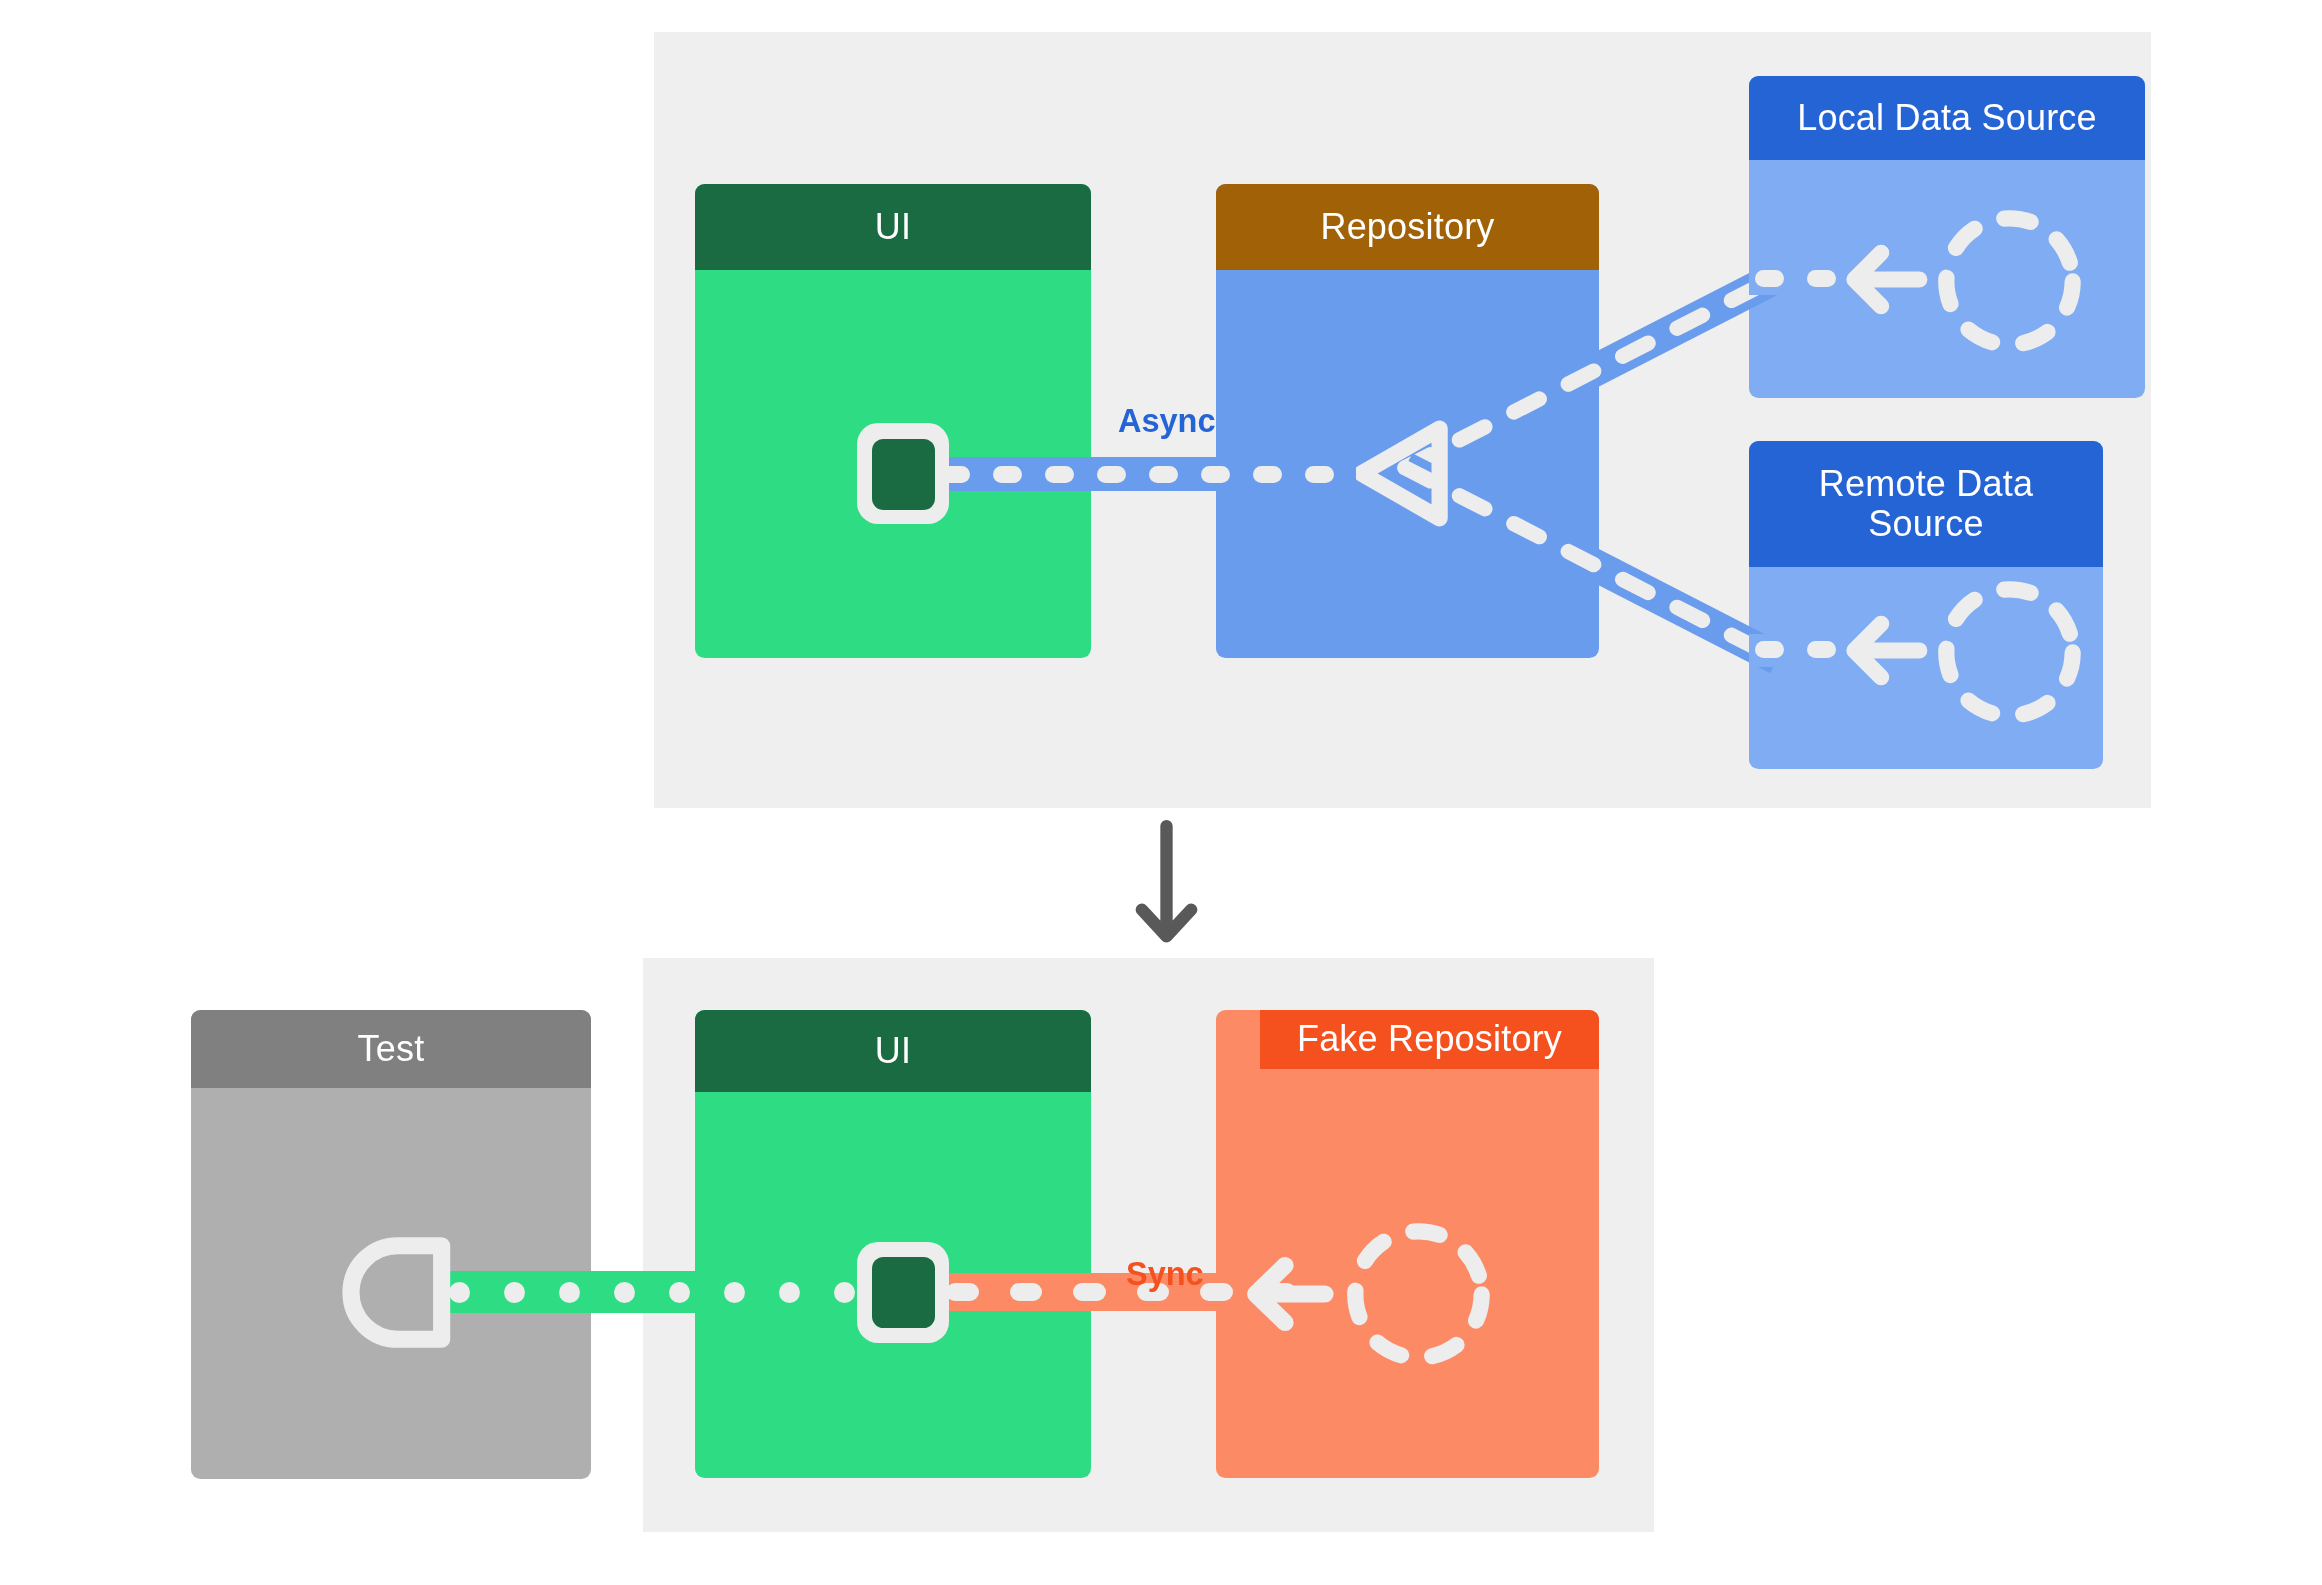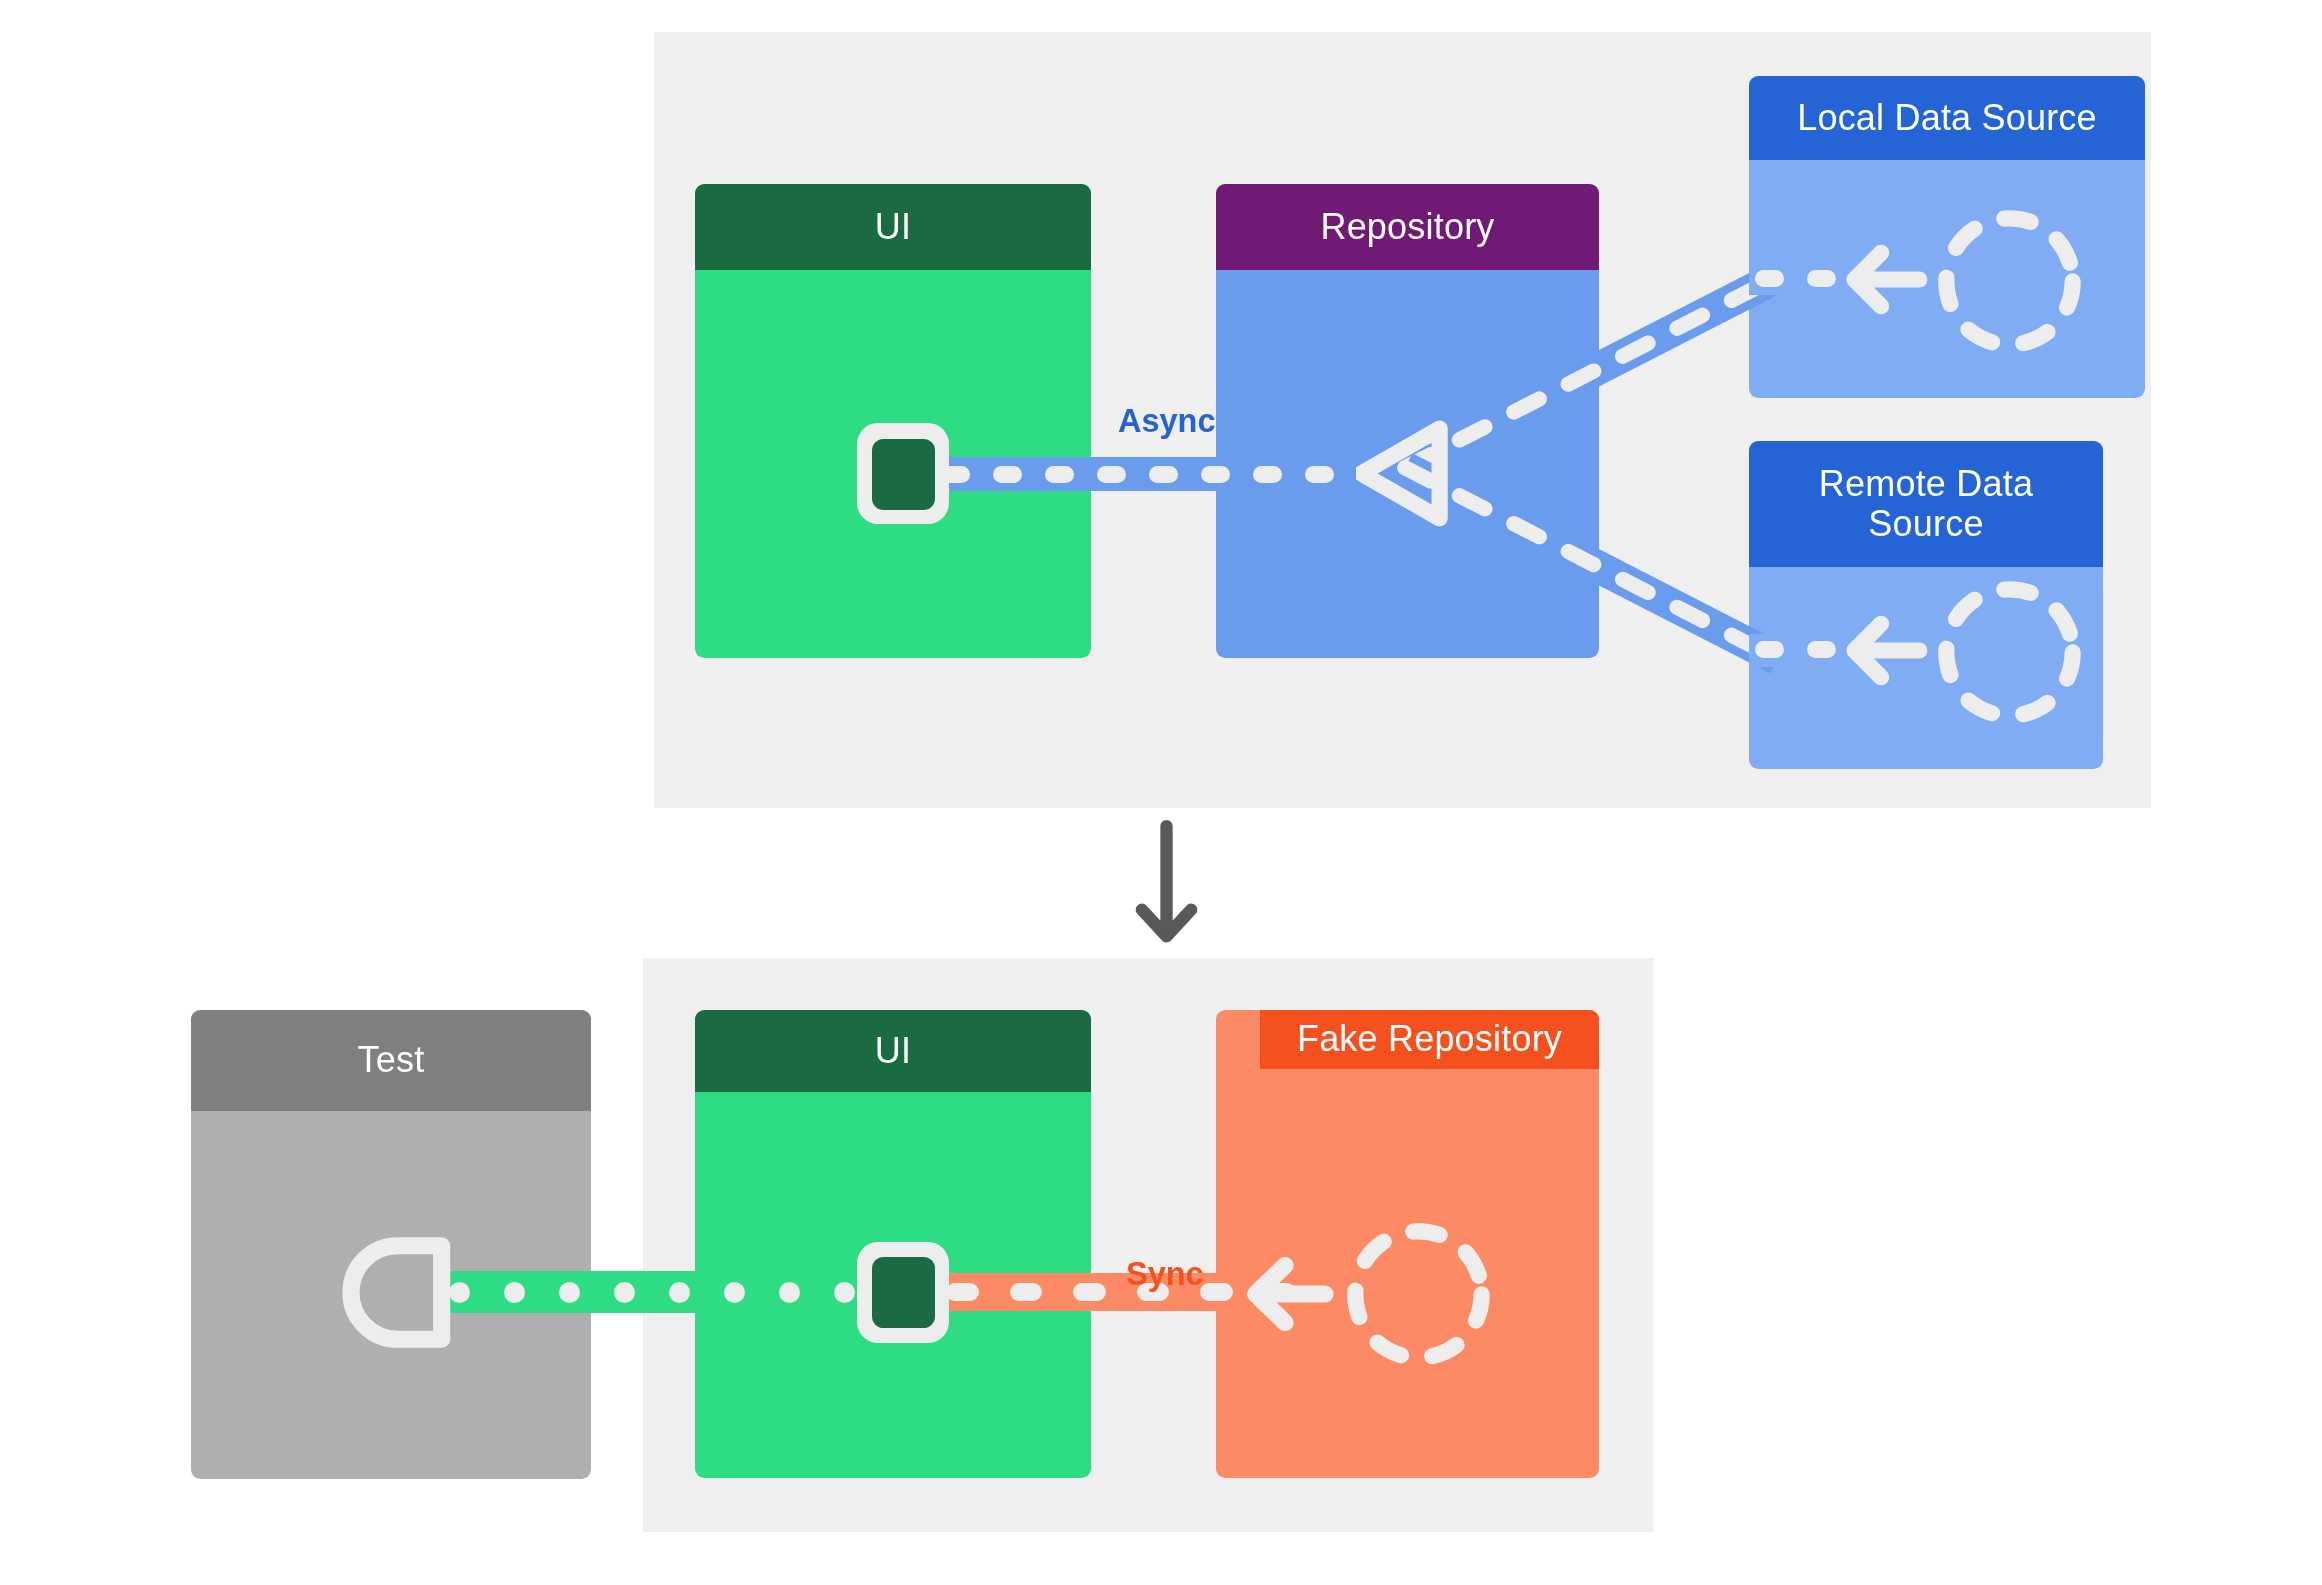--- a/index.html
+++ b/index.html
@@ -24,21 +24,21 @@
 
 <div class="box" style="left:695px;top:184px;width:396px;height:474px;">
   <div class="box-body" style="top:0;height:474px;background:#2EDC84;"></div>
   <div class="box-hdr" style="height:86px;background:#1B6B42;">
     <span>UI</span>
   </div>
 </div>
 
 <div class="box" style="left:1216px;top:184px;width:383px;height:474px;">
   <div class="box-body" style="top:0;height:474px;background:#6A9CEE;"></div>
-  <div class="box-hdr" style="height:86px;background:#701a75;text-align:right;">
+  <div class="box-hdr" style="height:86px;background:#a16207;text-align:right;">
     <span>Repository</span>
   </div>
 </div>
 
 <div class="box" style="left:1749px;top:76px;width:396px;height:322px;">
   <div class="box-body" style="top:0;height:322px;background:#7FACF2;"></div>
   <div class="box-hdr" style="height:84px;background:#2464D4;">
     <span>Local Data Source</span>
   </div>
 </div>
@@ -111,21 +111,21 @@
 <span class="lbl" style="left:1118px;top:403px;color:#2464D4;">Async</span>
 
 <svg style="position:absolute;left:1138px;top:822px;width:57px;height:124px;" viewBox="0 0 60 130" width="57" height="124">
   <path d="M30 4 L30 118 M4 92 L30 120 L56 92" fill="none" stroke="#595959" stroke-width="13" stroke-linecap="round" stroke-linejoin="round"></path>
 </svg>
 
 <div class="panel" style="left:643px;top:958px;width:1011px;height:574px;"></div>
 
 <div class="box" style="left:191px;top:1010px;width:400px;height:469px;">
   <div class="box-body" style="top:0;height:469px;background:#AFAFAF;"></div>
-  <div class="box-hdr" style="height:101px;background:#808080;">
+  <div class="box-hdr" style="height:78px;background:#808080;">
     <span>Test</span>
   </div>
 </div>
 
 <div class="box" style="left:695px;top:1010px;width:396px;height:468px;">
   <div class="box-body" style="top:0;height:468px;background:#2EDC84;"></div>
   <div class="box-hdr" style="height:82px;background:#1B6B42;">
     <span>UI</span>
   </div>
 </div>

